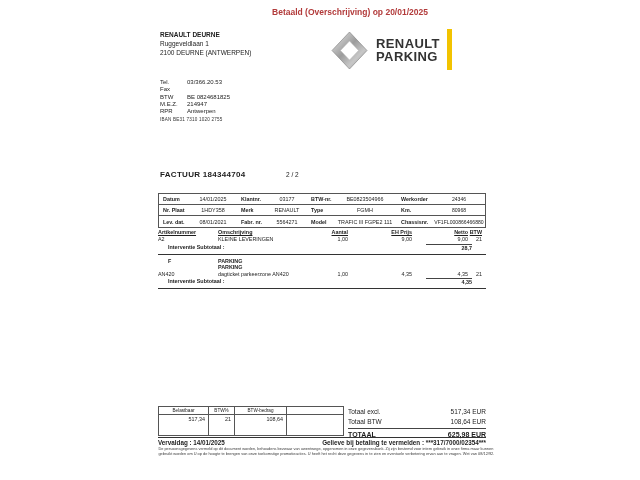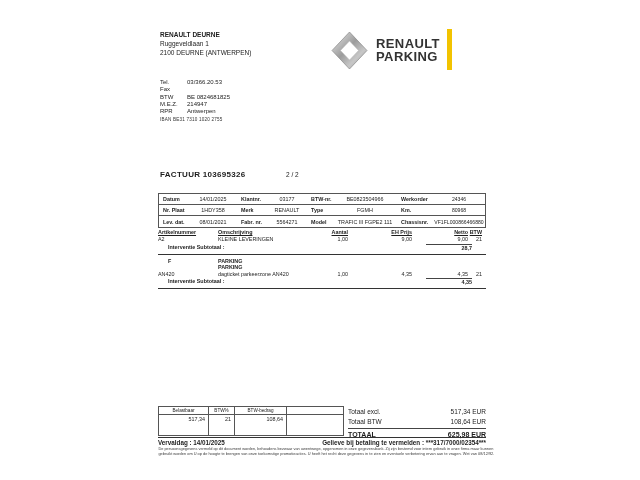--- a/index.html
+++ b/index.html
@@ -66,20 +66,21 @@
   .payref { position: absolute; left: 158px; top: 439px; width: 328px; text-align: right; font-size: 6.3px; font-weight: bold; }
   .fineprint-wrap { position: absolute; left: 158px; top: 447px; width: 328px; overflow: visible; }
   .fineprint { width: 505px; margin-left: -88px; transform: scale(0.65); transform-origin: top center;
                font-size: 6px; line-height: 7px; text-align: center; color: #3a3a3a; white-space: nowrap; }
 </style>
 </head>
 <body>
 
 <div class="page">
 
+  <div class="banner">Betaald (Overschrijving) op 20/01/2025</div>
 
   <div class="addressee">
     <div class="dealer-name">RENAULT DEURNE</div>
     <div>Ruggeveldlaan 1</div>
     <div>2100   DEURNE (ANTWERPEN)</div>
   </div>
 
   <div class="logo-group">
     <svg width="37" height="39" viewBox="0 0 37 39">
       <defs>
@@ -102,21 +103,21 @@
 
   <div class="contact">
     <div class="crow"><span class="clabel">Tel.</span><span>03/366.20.53</span></div>
     <div class="crow"><span class="clabel">Fax</span><span></span></div>
     <div class="crow"><span class="clabel">BTW</span><span>BE 0824681825</span></div>
     <div class="crow"><span class="clabel">M.E.Z.</span><span>214947</span></div>
     <div class="crow"><span class="clabel">RPR</span><span>Antwerpen</span></div>
     <div class="iban">IBAN BE31 7310 1020 2755</div>
   </div>
 
-  <div class="invoice-title">FACTUUR 103695326</div>
+  <div class="invoice-title">FACTUUR 184344704</div>
   <div class="page-num">2 / 2</div>
 
   <div class="veh">
     <div class="vrow">
       <span class="vl c1l">Datum</span>
         <span class="vv c1v">14/01/2025</span>
       <span class="vl c2l">Klantnr.</span>
         <span class="vv c2v">03177</span>
       <span class="vl c3l">BTW-nr.</span>
         <span class="vv c3v">BE0823504966</span>

